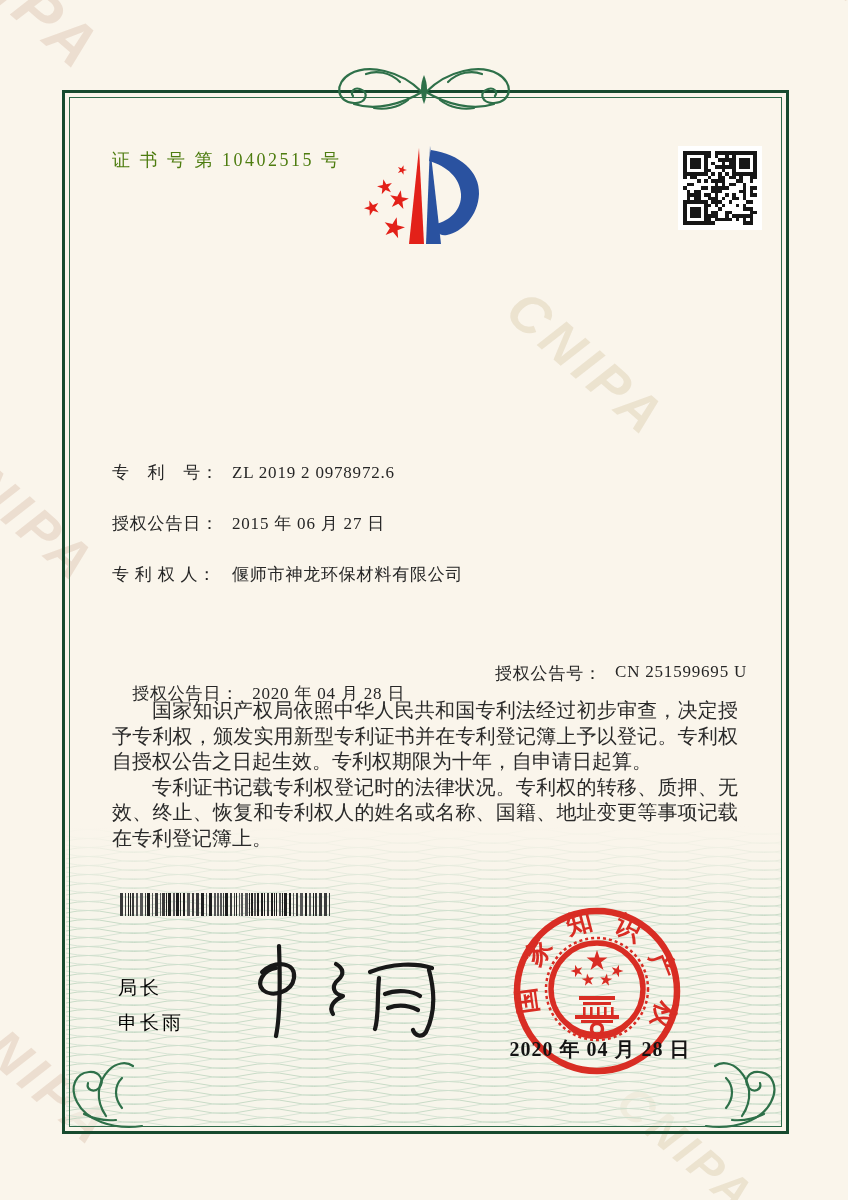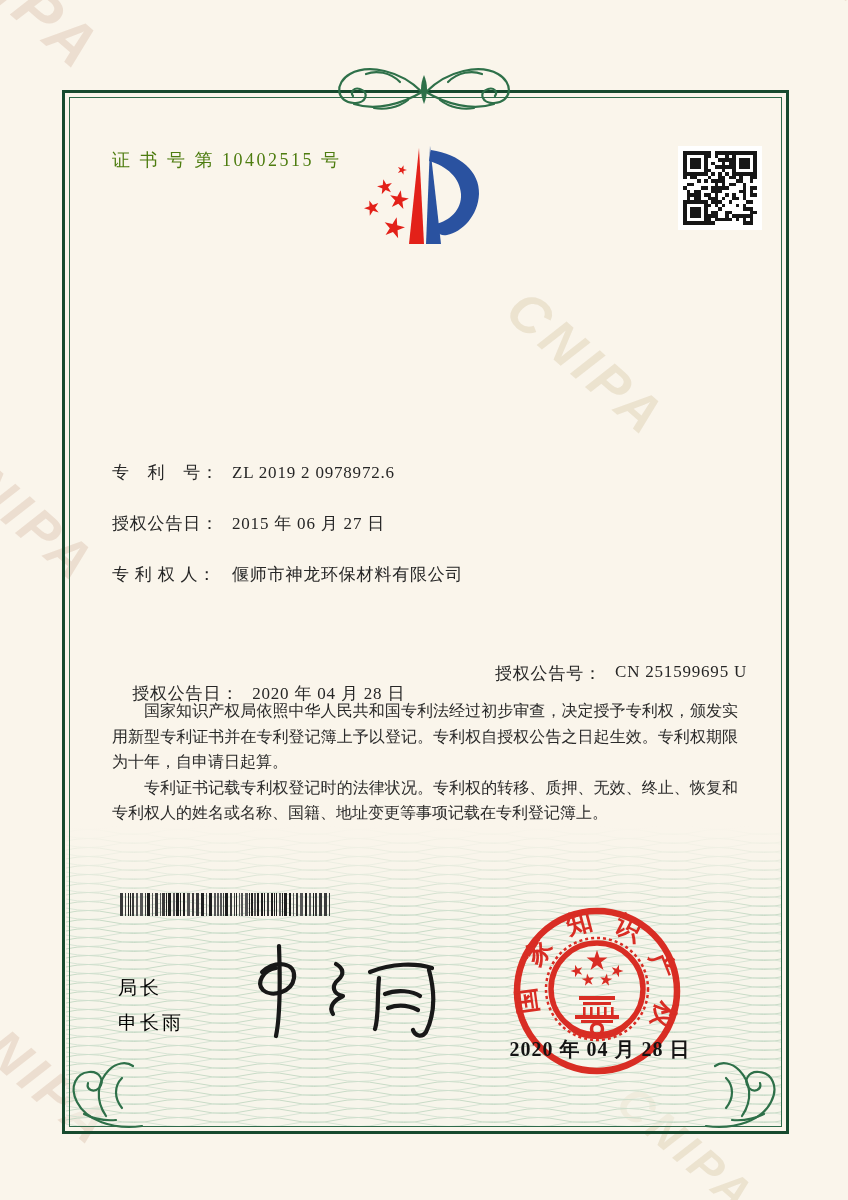--- a/index.html
+++ b/index.html
@@ -27,21 +27,21 @@
   .qr{display:grid;grid-template-columns:repeat(21,3.5px);grid-auto-rows:3.5px;}
   .qr b{background:#161616;}
   .title{position:absolute;left:0;top:250px;width:848px;text-align:center;z-index:3;
       font-size:40px;font-weight:700;letter-spacing:6px;color:#151515;}
   
   .fr{position:absolute;left:112px;z-index:3;font-size:17px;color:#262626;white-space:pre;letter-spacing:.8px;}
   .fl{display:inline-block;width:120px;}
   .fl2{position:absolute;left:383px;top:0;}
   .fv2{position:absolute;left:503px;top:0;}
   
-  .body-text{position:absolute;left:112px;top:698px;width:626px;z-index:3;font-size:16px;
+  .body-text{position:absolute;left:112px;top:698px;width:626px;z-index:3;font-size:20px;
       line-height:25.5px;text-align:justify;color:#2a2a2a;}
   .body-text p{margin:0;text-indent:2em;}
   
   .barcode{position:absolute;left:120px;top:893px;width:216px;height:23px;z-index:3;
       display:flex;align-items:stretch;}
   .barcode i{flex:none;}
   
   .signer{position:absolute;left:118px;z-index:3;font-size:19px;letter-spacing:3px;color:#000000;}
   .sig-svg{position:absolute;left:232px;top:936px;z-index:3;}
   

